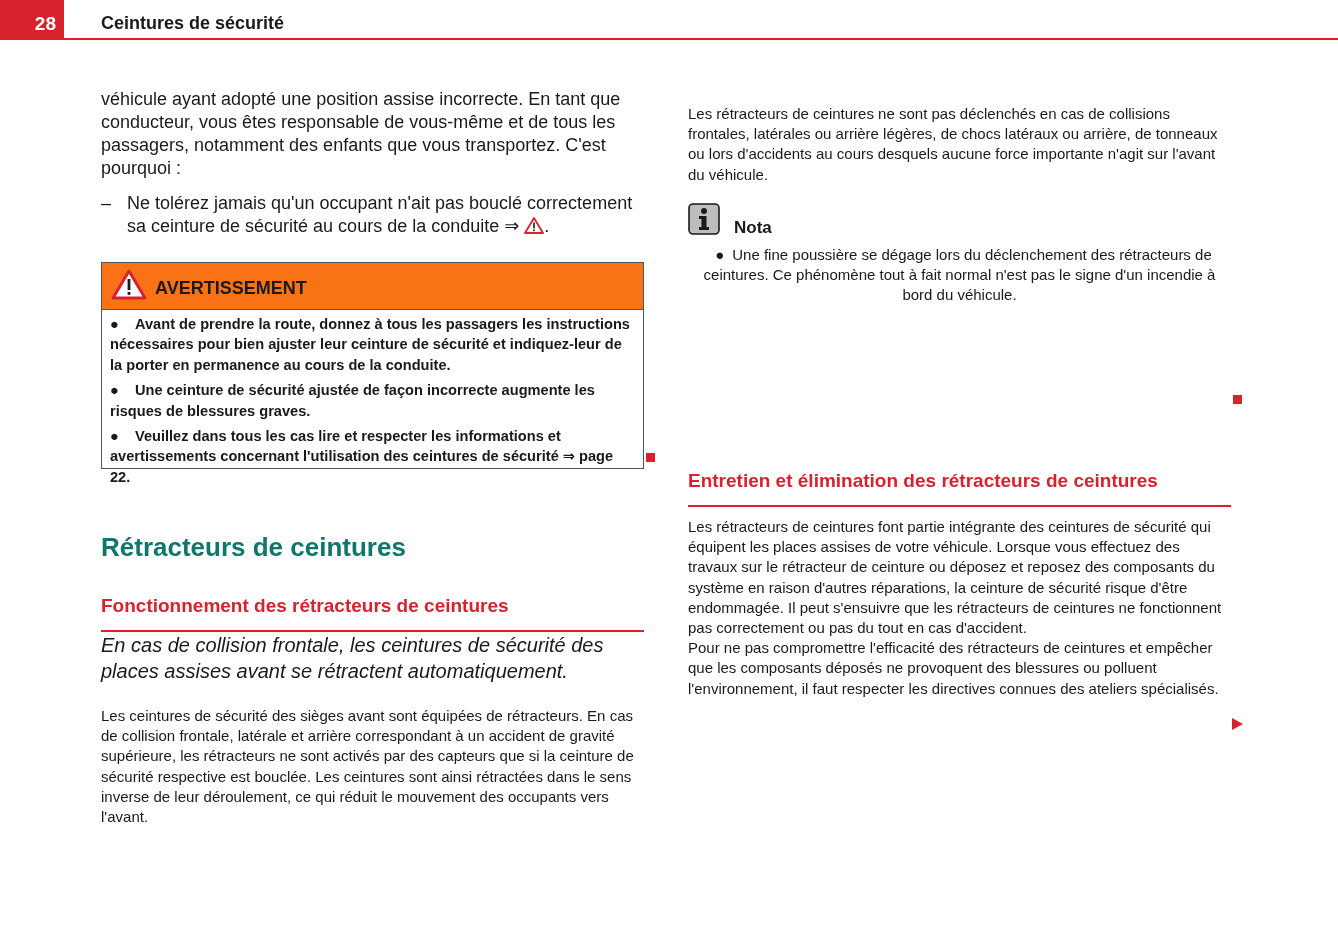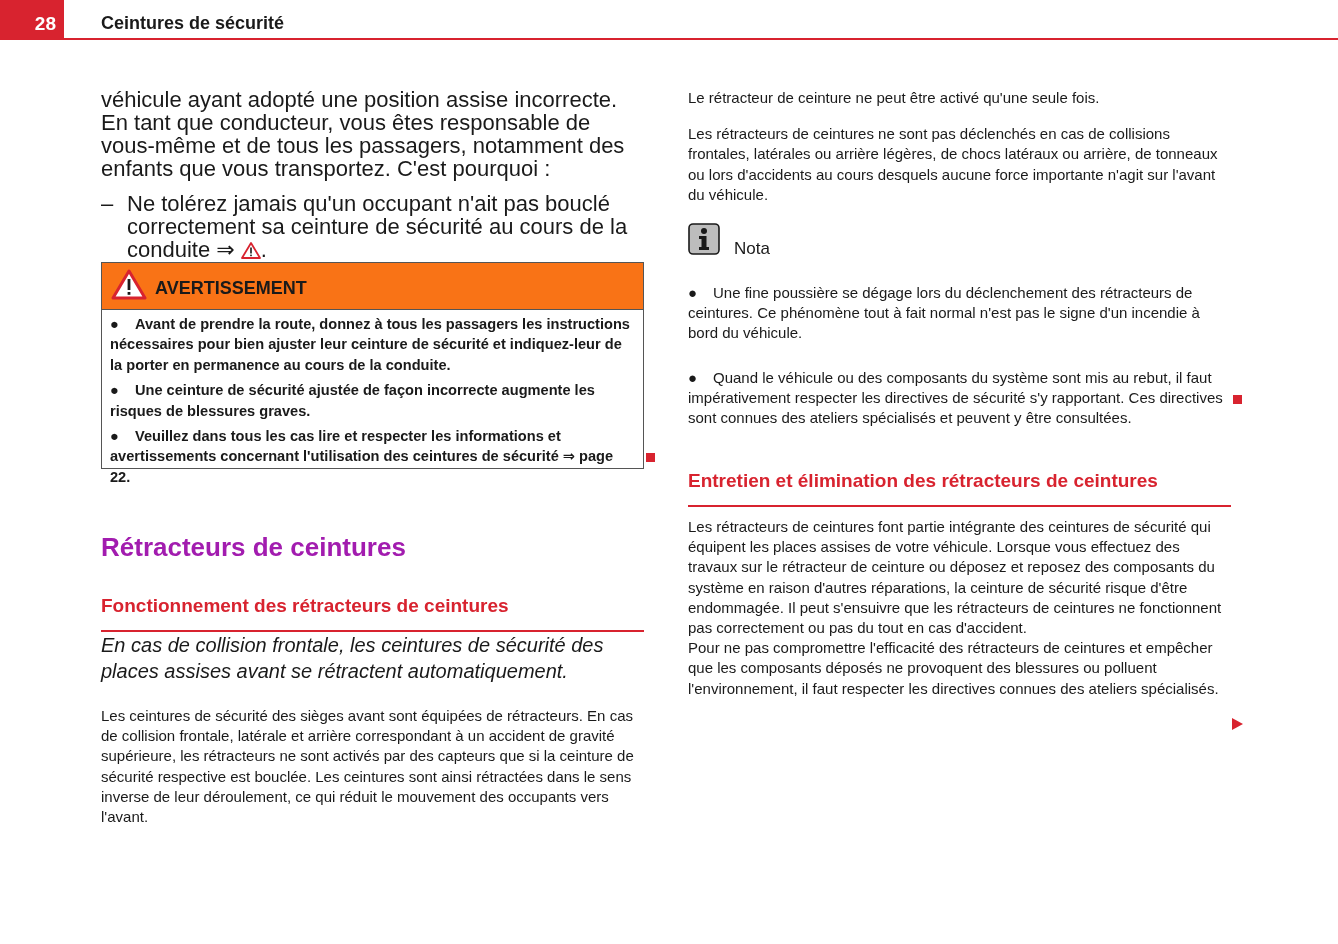--- a/index.html
+++ b/index.html
@@ -8,45 +8,45 @@
 
   .header { position: absolute; left: 0; top: 0; width: 1338px; height: 40px; padding-left: 29px; }
   .page-num { position: absolute; left: 0; top: 0; width: 64px; height: 40px; background: #d8232f; color: #fff; font-weight: bold; font-size: 19px; text-align: right; padding-right: 8px; line-height: 48px; }
   .header-title { position: absolute; left: 101px; top: 13px; font-size: 18px; font-weight: bold; color: #1a1a1a; }
   .header-rule { position: absolute; left: 64px; top: 38px; width: 1274px; height: 2px; background: #d8232f; }
 
   .col { position: absolute; }
   .col-left { left: 101px; top: 88px; width: 543px; }
   .col-right { left: 688px; top: 88px; width: 543px; }
 
-  .p-large { font-size: 22px; line-height: 23px; }
+  .p-large { font-size: 18px; line-height: 23px; }
   .p-small { font-size: 15px; line-height: 20.2px; }
 
   .dash-item { display: flex; margin-top: 12px; }
   .dash-item .dash { width: 26px; flex: none; }
 
   .warn-icon-inline { display: inline-block; vertical-align: -2px; }
 
   .warn-box { position: absolute; left: 101px; top: 262px; width: 543px; height: 207px; border: 1px solid #555; }
   .warn-head { height: 47px; background: #f97316; border-bottom: 1px solid #555; display: flex; align-items: center; padding-left: 9px; }
   .warn-head-label { font-weight: bold; font-size: 18px; margin-left: 8px; margin-top: 4px; }
   .warn-body { padding: 4px 8px 0 8px; }
   .warn-item { font-weight: bold; font-size: 14.6px; line-height: 20.4px; margin-bottom: 5px; }
   .bullet { display: inline-block; width: 25px; }
 
   .red-square { position: absolute; width: 9px; height: 9px; background: #d8232f; }
 
-  .h1 { position: absolute; left: 101px; top: 532px; font-size: 26px; font-weight: bold; color: #a21caf; }
+  .h1 { position: absolute; left: 101px; top: 532px; font-size: 26px; font-weight: bold; color: #0f766e; }
   .h2 { position: absolute; font-size: 19px; font-weight: bold; color: #d8232f; padding-bottom: 13px; border-bottom: 2px solid #d8232f; width: 543px; }
   .intro-italic { position: absolute; left: 101px; top: 632px; width: 543px; font-size: 20px; line-height: 26px; font-style: italic; }
   .body-left { position: absolute; left: 101px; top: 706px; width: 543px; }
 
   .nota-head { display: flex; align-items: center; margin-top: 18px; }
-  .nota-label { font-weight: normal; font-size: 17px; margin-left: 14px; margin-top: 15px; }
-  .nota-item { margin-top: 24px; }
+  .nota-label { font-weight: bold; font-size: 17px; margin-left: 14px; margin-top: 15px; }
+  .nota-item { margin-top: 6px; text-align: center; }
 
   .red-triangle { position: absolute; left: 1232px; top: 718px; width: 0; height: 0; border-top: 6px solid transparent; border-bottom: 6px solid transparent; border-left: 11px solid #d8232f; }
 </style>
 </head>
 <body>
 
 <div class="header">
   <div class="page-num">28</div>
   <div class="header-title">Ceintures de sécurité</div>
   <div class="header-rule"></div>
@@ -87,35 +87,33 @@
   </div>
 </div>
 <div class="red-square" style="left:646px; top:453px;"></div>
 
 <div class="h1">Rétracteurs de ceintures</div>
 <div class="h2" style="left:101px; top:595px;">Fonctionnement des rétracteurs de ceintures</div>
 <p class="intro-italic">En cas de collision frontale, les ceintures de sécurité des places assises avant se rétractent automatiquement.</p>
 <p class="body-left p-small">Les ceintures de sécurité des sièges avant sont équipées de rétracteurs. En cas de collision frontale, latérale et arrière correspondant à un accident de gravité supérieure, les rétracteurs ne sont activés par des capteurs que si la ceinture de sécurité respective est bouclée. Les ceintures sont ainsi rétractées dans le sens inverse de leur déroulement, ce qui réduit le mouvement des occupants vers l'avant.</p>
 
 <div class="col col-right">
-  <p class="p-small">Le rétracteur de ceinture ne peut être activé qu'une seule fois.</p>
   <p class="p-small" style="margin-top:16px;">Les rétracteurs de ceintures ne sont pas déclenchés en cas de collisions frontales, latérales ou arrière légères, de chocs latéraux ou arrière, de tonneaux ou lors d'accidents au cours desquels aucune force importante n'agit sur l'avant du véhicule.</p>
 
   <div class="nota-head">
     <span>
       <svg width="32" height="32" viewBox="0 0 32 32">
           <rect x="1" y="1" width="30" height="30" rx="4" fill="#bdbdbd" stroke="#1a1a1a" stroke-width="1.6"></rect>
           <circle cx="16" cy="8" r="3" fill="#1a1a1a"></circle>
           <path d="M11 13 L18.5 13 L18.5 24 L21 24 L21 27 L11 27 L11 24 L13.5 24 L13.5 16 L11 16 Z" fill="#1a1a1a"></path>
         </svg>
     </span>
     <span class="nota-label">Nota</span>
   </div>
   <p class="p-small nota-item"><span class="bullet">●</span><span>Une fine poussière se dégage lors du déclenchement des rétracteurs de ceintures. Ce phénomène tout à fait normal n'est pas le signe d'un incendie à bord du véhicule.</span></p>
-  <p class="p-small nota-item"><span class="bullet">●</span><span>Quand le véhicule ou des composants du système sont mis au rebut, il faut impérativement respecter les directives de sécurité s'y rapportant. Ces directives sont connues des ateliers spécialisés et peuvent y être consultées.</span></p>
 </div>
 <div class="red-square" style="left:1233px; top:395px;"></div>
 
 <div class="h2" style="left:688px; top:470px;">Entretien et élimination des rétracteurs de ceintures</div>
 <div class="col" style="left:688px; top:517px; width:543px;">
   <p class="p-small">Les rétracteurs de ceintures font partie intégrante des ceintures de sécurité qui équipent les places assises de votre véhicule. Lorsque vous effectuez des travaux sur le rétracteur de ceinture ou déposez et reposez des composants du système en raison d'autres réparations, la ceinture de sécurité risque d'être endommagée. Il peut s'ensuivre que les rétracteurs de ceintures ne fonctionnent pas correctement ou pas du tout en cas d'accident.</p>
   <p class="p-small" style="">Pour ne pas compromettre l'efficacité des rétracteurs de ceintures et empêcher que les composants déposés ne provoquent des blessures ou polluent l'environnement, il faut respecter les directives connues des ateliers spécialisés.</p>
 </div>
 <div class="red-triangle"></div>
 

